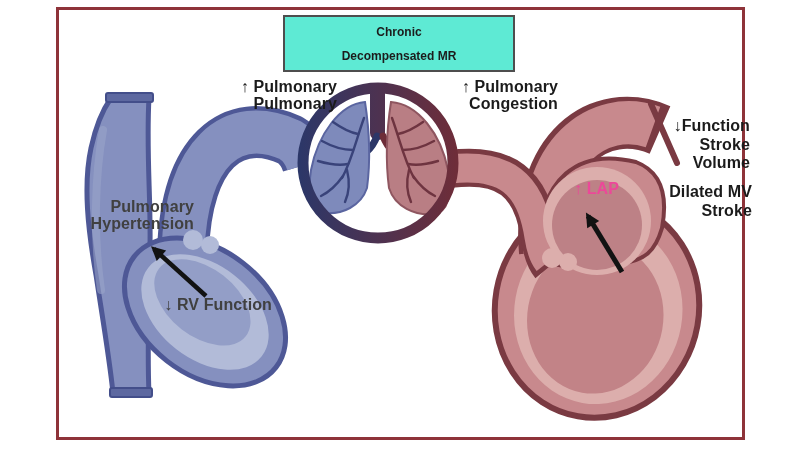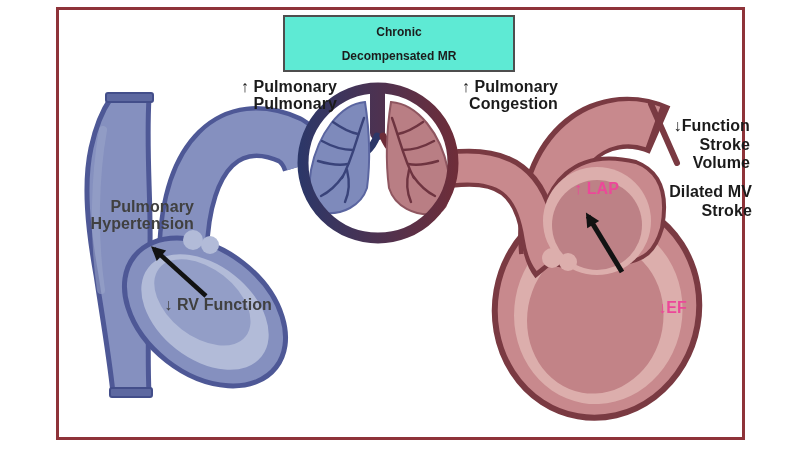--- a/index.html
+++ b/index.html
@@ -157,16 +157,15 @@
     <div>Stroke</div>
     <div>Volume</div>
   </div>
 
   <div class="lbl" style="left:658px;top:183px;width:94px;line-height:18.5px;">
     <div>Dilated MV</div>
     <div>Stroke</div>
   </div>
 
   <div class="lbl maroon" style="left:553px;top:298px;width:134px;line-height:19px;">
-    <div>↓EF</div>
   </div>
 
 </div>
 
 </body></html>

